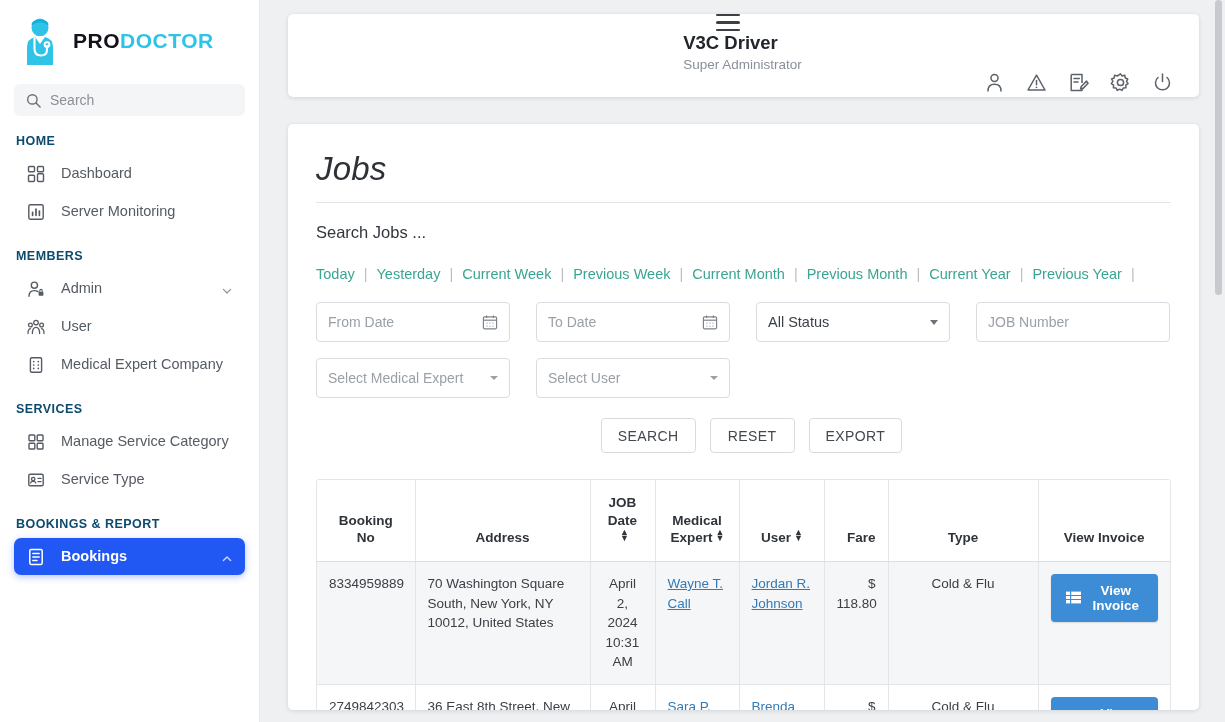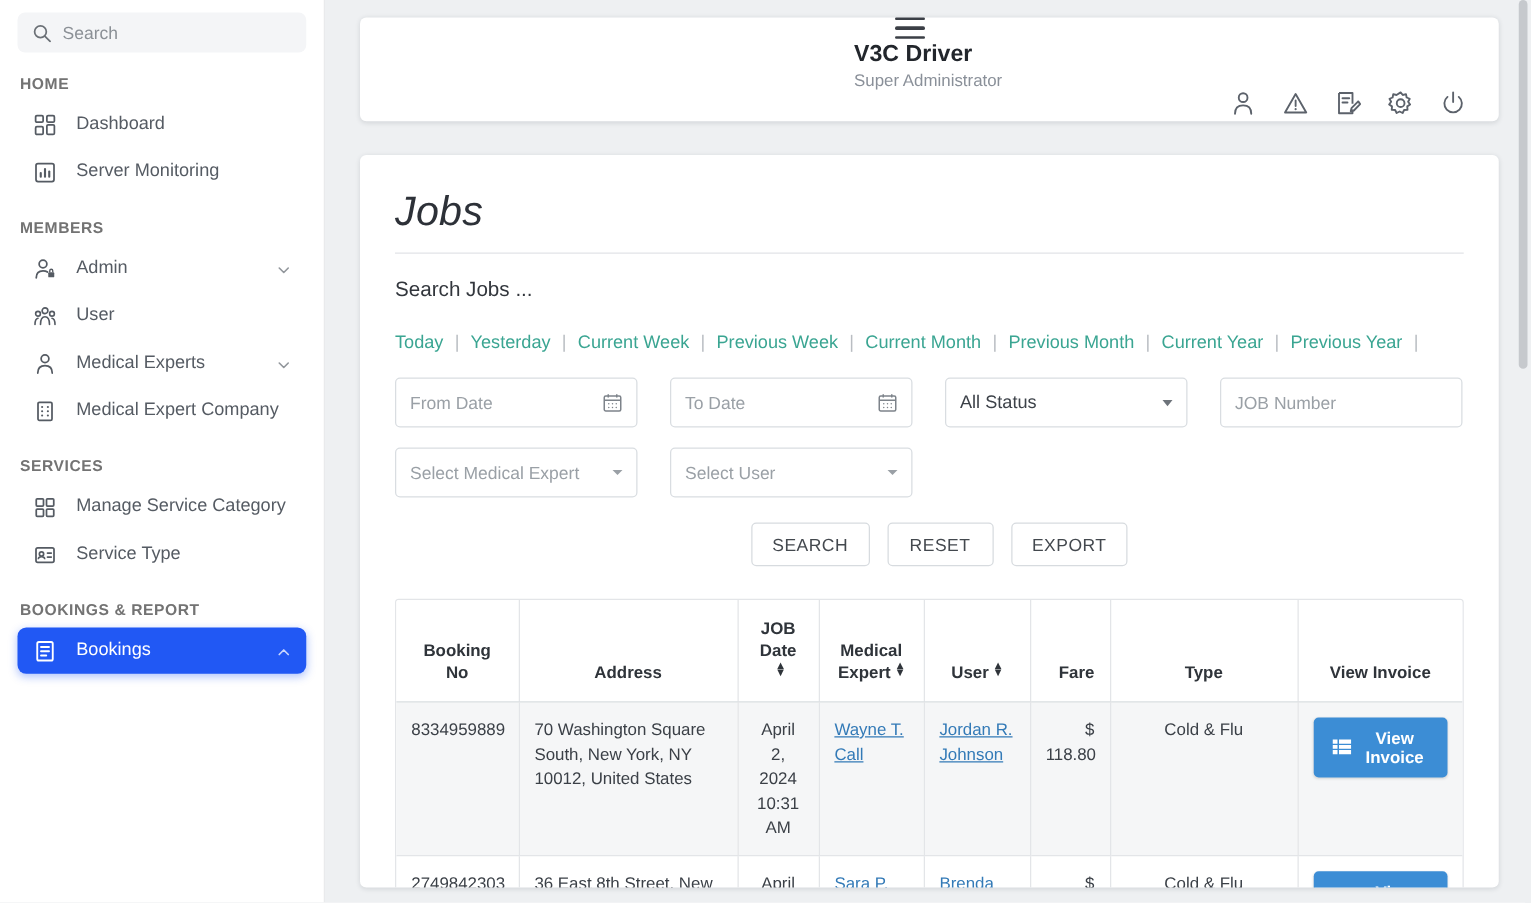--- a/index.html
+++ b/index.html
@@ -28,33 +28,33 @@
     border-radius: 6px; display: flex; align-items: center; gap: 9px; padding: 0 12px;
   }
   .search-box .sicon { width: 15px; height: 15px; flex-shrink: 0; }
   .search-input {
     border: none; outline: none; background: transparent; width: 100%;
     font-family: "Liberation Sans", sans-serif; font-size: 14px; color: #5b6066;
   }
   .search-input::placeholder { color: #8b9096; }
 
   .nav-section {
-    font-size: 12.5px; font-weight: 700; color: #737373;
+    font-size: 12.5px; font-weight: 700; color: #0c4a6e;
     letter-spacing: .45px; padding: 18px 16px 6px 16px;
   }
   .nav-item {
     display: flex; align-items: center; gap: 16px;
     margin: 1px 14px; padding: 9px 12px; border-radius: 7px;
     color: #555b63; font-size: 14.5px; cursor: pointer; line-height: 1.25;
   }
   .nav-item .ni-icon { width: 19px; height: 19px; flex-shrink: 0; display:flex; align-items:center; justify-content:center;}
   .nav-item .ni-label { flex: 1; }
   .nav-item .chev { width: 12px; height: 12px; flex-shrink: 0; opacity: .75; }
   .nav-item.active { background: #2158f4; color: #ffffff; box-shadow: 0 2px 7px rgba(33,88,244,.35); }
-  .nav-item.active .ni-label { font-weight: 400; }
+  .nav-item.active .ni-label { font-weight: 700; }
 
   
   .main {
     flex: 1; height: 722px; padding: 14px 26px 0 28px;
     overflow: hidden; position: relative;
   }
   .card { background: #fff; border-radius: 5px; box-shadow: 0 1px 4px rgba(20,30,50,.13); flex-direction: column; }
   .topbar {
     height: 83px; display: flex; align-items: center; padding: 0 26px 0 24px; margin-bottom: 27px;
   }
@@ -131,20 +131,35 @@
   .col-bk{width:98px}.col-ad{width:175px}.col-dt{width:65px}.col-me{width:84px}
   .col-us{width:85px}.col-fa{width:64px}.col-ty{width:150px}.col-iv{width:auto}
 </style>
 </head>
 <body>
 
 <div class="app">
 
   <aside class="sidebar">
 
+    <div class="logo-row">
+      <span class="logo-mark">
+        <svg viewBox="0 0 48 50" width="48" height="50">
+          <ellipse cx="24" cy="11.5" rx="8.5" ry="9" fill="#2fc3e8"></ellipse>
+          <path d="M15.5 9.5 Q24 3 32.5 9.5 Q33 4 24 3.2 Q15 4 15.5 9.5Z" fill="#0fb2dd"></path>
+          <path d="M11 49 V31 Q11 23 19 21 L24 28 L29 21 Q37 23 37 31 V49 Z" fill="#2fc3e8"></path>
+          <path d="M20.5 21.3 L24 27.6 L27.5 21.3 L24 19.8 Z" fill="#ffffff"></path>
+          <path d="M18.5 22 V33 Q18.5 39.5 25 39.5 Q31 39.5 31 33.5 V30" stroke="#ffffff" stroke-width="2.1" fill="none" stroke-linecap="round"></path>
+          <circle cx="31" cy="28.6" r="2.4" fill="none" stroke="#ffffff" stroke-width="2"></circle>
+        </svg>
+      </span>
+      <span class="logo-text">
+        <span class="pro">PRO</span><span class="doc">DOCTOR</span>
+      </span>
+    </div>
 
     <div class="search-box">
       <span class="sicon">
         <svg viewBox="0 0 16 16" width="15" height="15">
             <circle cx="6.8" cy="6.8" r="5" fill="none" stroke="#6b7076" stroke-width="1.5"></circle>
             <line x1="10.5" y1="10.5" x2="15" y2="15" stroke="#6b7076" stroke-width="1.5" stroke-linecap="round"></line>
           </svg>
       </span>
       <input class="search-input" type="text" placeholder="Search" style="">
     </div>
@@ -195,34 +210,20 @@
         <svg viewBox="0 0 18 18" width="18" height="18" fill="none" stroke="#555b63" stroke-width="1.3">
           <circle cx="9" cy="4.6" r="2.3"></circle>
             <circle cx="3.4" cy="7" r="1.9"></circle>
             <circle cx="14.6" cy="7" r="1.9"></circle>
           <path d="M5.4 15.6 Q5.4 9.4 9 9.4 Q12.6 9.4 12.6 15.6" stroke-linecap="round"></path>
           <path d="M1 15.6 Q1 11 3.4 10.6" stroke-linecap="round"></path>
             <path d="M17 15.6 Q17 11 14.6 10.6" stroke-linecap="round"></path>
         </svg>
       </span>
       <span class="ni-label">User</span>
-    </div>
-    <div class="nav-item">
-      <span class="ni-icon">
-        <svg viewBox="0 0 18 18" width="18" height="18" fill="none" stroke="#555b63" stroke-width="1.4">
-          <circle cx="9" cy="5" r="3.1"></circle>
-            <path d="M3.2 16.4 Q3.2 10.4 9 10.4 Q14.8 10.4 14.8 16.4" stroke-linecap="round"></path>
-        </svg>
-      </span>
-      <span class="ni-label">Medical Experts</span>
-      <span class="chev">
-        <svg viewBox="0 0 12 12" width="12" height="12">
-            <path d="M2.4 4.4 L6 8 L9.6 4.4" fill="none" stroke="#6d737a" stroke-width="1.3" stroke-linecap="round" stroke-linejoin="round"></path>
-          </svg>
-      </span>
     </div>
     <div class="nav-item">
       <span class="ni-icon">
         <svg viewBox="0 0 18 18" width="18" height="18" fill="none" stroke="#555b63" stroke-width="1.4">
           <rect x="3.4" y="1.8" width="11.2" height="14.4" rx="1.1"></rect>
           <circle cx="6.7" cy="5.6" r=".85" fill="#555b63" stroke="none"></circle>
             <circle cx="11.3" cy="5.6" r=".85" fill="#555b63" stroke="none"></circle>
           <circle cx="6.7" cy="9" r=".85" fill="#555b63" stroke="none"></circle>
             <circle cx="11.3" cy="9" r=".85" fill="#555b63" stroke="none"></circle>
           <circle cx="6.7" cy="12.4" r=".85" fill="#555b63" stroke="none"></circle>

